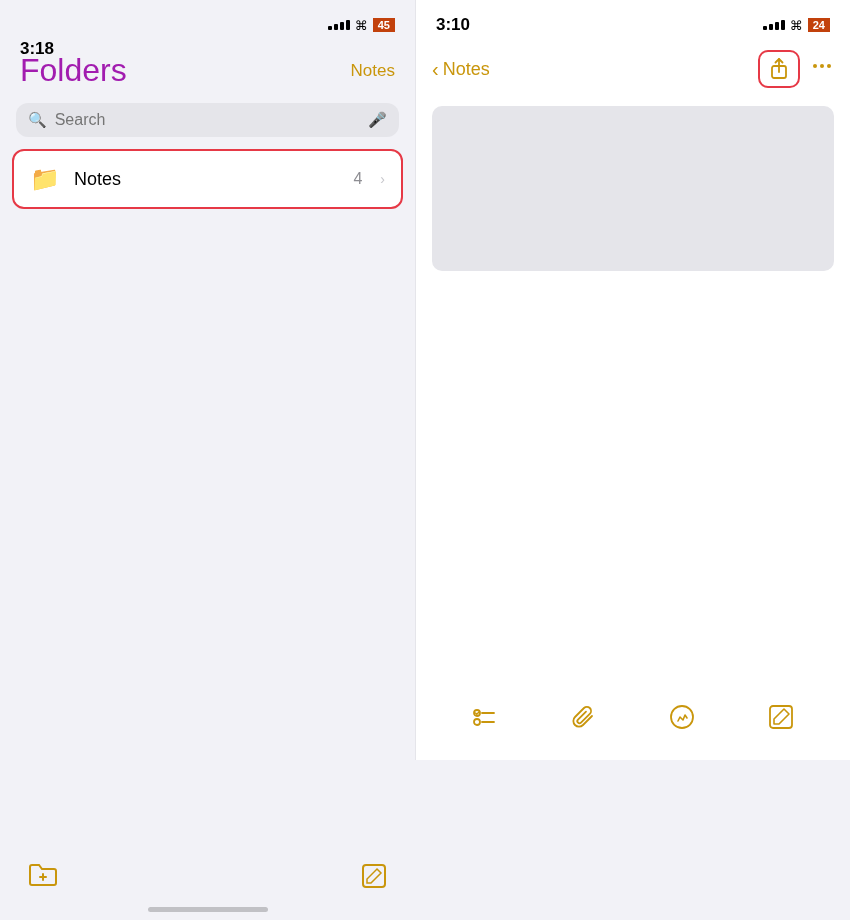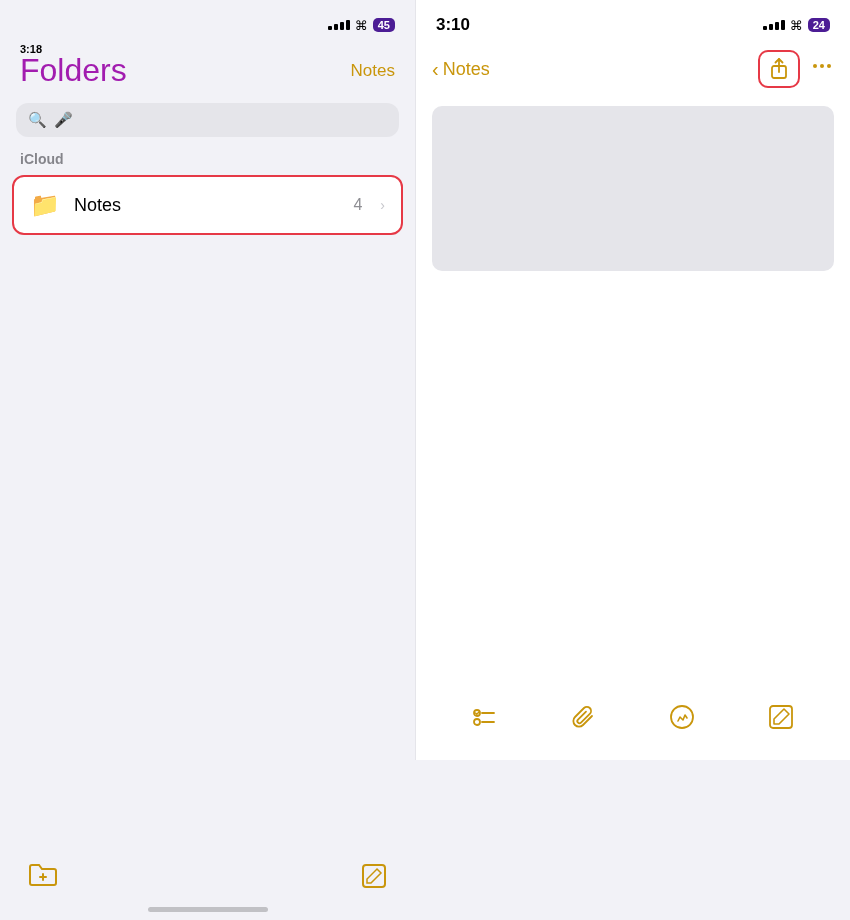--- a/index.html
+++ b/index.html
@@ -24,21 +24,21 @@
 
     .left-status-bar {
       display: flex;
       justify-content: space-between;
       align-items: center;
       padding: 12px 20px 6px 20px;
       height: 44px;
     }
 
     .left-time {
-      font-size: 11px;
+      font-size: 17px;
       font-weight: 600;
       color: #000;
       margin-top: 48px;
     }
 
     .left-status-icons {
       display: flex;
       align-items: center;
       gap: 5px;
     }
@@ -54,23 +54,23 @@
       background: #000;
       border-radius: 1px;
     }
 
     .wifi-icon {
       font-size: 13px;
       color: #000;
     }
 
     .battery-badge {
-      background: #4c1d95;
+      background: #c2410c;
       color: #fff;
-      border-radius: 5px;
+      border-radius: 0;
       font-size: 11px;
       font-weight: 700;
       padding: 1px 5px;
     }
 
     .left-header {
       display: flex;
       justify-content: space-between;
       align-items: center;
       padding: 8px 20px 4px 20px;
@@ -311,24 +311,24 @@
     </div>
   </div>
 
   <div class="left-header">
     <span class="folders-title">Folders</span>
     <span class="edit-btn">Notes</span>
   </div>
 
   <div class="search-bar">
     <span class="search-icon-svg">🔍</span>
+    <input class="search-input" type="text" placeholder="Search" style="">
     <span class="mic-icon">🎤</span>
   </div>
 
-  <div class="icloud-label">iCloud</div>
 
   <div class="notes-folder-row">
     <span class="folder-icon">📁</span>
     <span class="folder-name">Notes</span>
     <span class="folder-count">4</span>
     <span class="chevron-right">›</span>
   </div>
 
   <div class="left-bottom-bar">
     <span class="bottom-icon">

